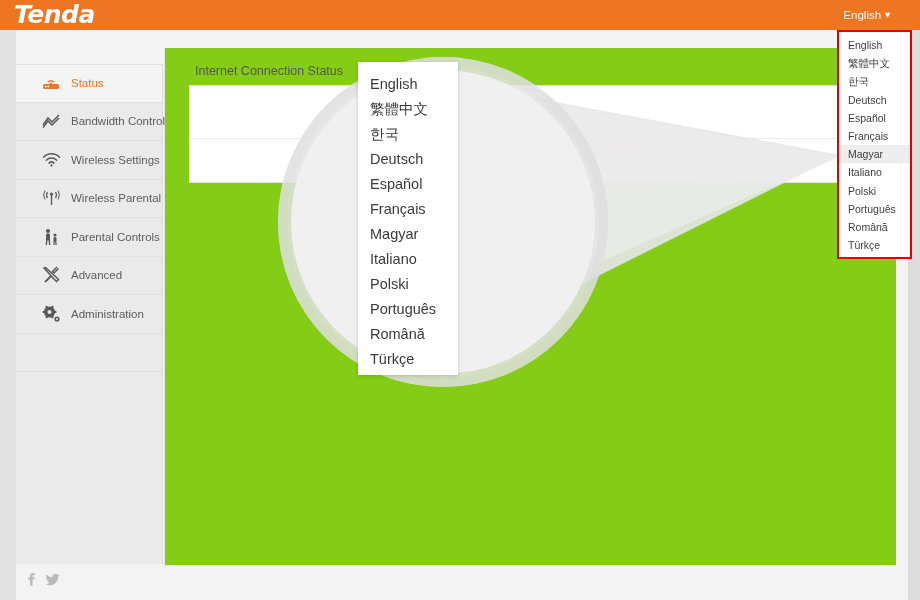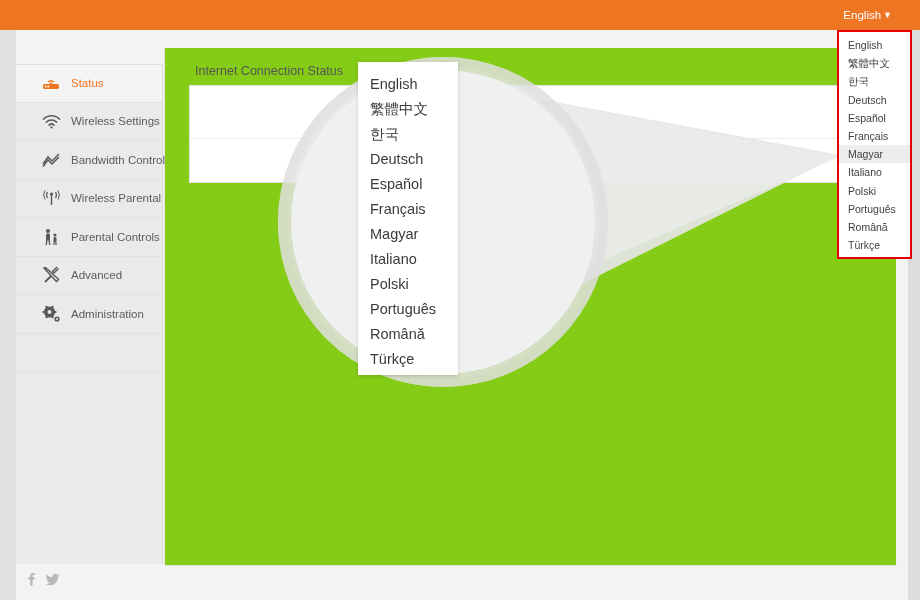--- a/index.html
+++ b/index.html
@@ -267,38 +267,38 @@
           <circle cx="4.6" cy="11.5" r="0.9" fill="#ffffff"></circle>
           <circle cx="7.2" cy="11.5" r="0.9" fill="#ffffff"></circle>
         </svg>
       </span>
       <span class="nav-label">Status</span>
     </div>
 
 
     <div class="nav-item">
       <span class="nav-ico">
+        <svg width="19" height="16" viewBox="0 0 19 16">
+          <polyline points="1,12 6,5 10,9 17,2" fill="none" stroke="#595959" stroke-width="1.5"></polyline>
+          <polyline points="1,14.5 6,8 10,12 17,5" fill="none" stroke="#595959" stroke-width="1.5"></polyline>
+        </svg>
+      </span>
+      <span class="nav-label">Bandwidth Control</span>
+    </div>
+
+    <div class="nav-item">
+      <span class="nav-ico">
         <svg width="19" height="15" viewBox="0 0 19 15">
           <path d="M1.5 5.2 a11 11 0 0 1 16 0" fill="none" stroke="#595959" stroke-width="1.5" stroke-linecap="round"></path>
           <path d="M4.3 8.2 a7.2 7.2 0 0 1 10.4 0" fill="none" stroke="#595959" stroke-width="1.5" stroke-linecap="round"></path>
           <path d="M7.1 11.1 a3.4 3.4 0 0 1 4.8 0" fill="none" stroke="#595959" stroke-width="1.5" stroke-linecap="round"></path>
           <circle cx="9.5" cy="13.4" r="1.1" fill="#595959"></circle>
         </svg>
       </span>
       <span class="nav-label">Wireless Settings</span>
-    </div>
-
-    <div class="nav-item">
-      <span class="nav-ico">
-        <svg width="19" height="16" viewBox="0 0 19 16">
-          <polyline points="1,12 6,5 10,9 17,2" fill="none" stroke="#595959" stroke-width="1.5"></polyline>
-          <polyline points="1,14.5 6,8 10,12 17,5" fill="none" stroke="#595959" stroke-width="1.5"></polyline>
-        </svg>
-      </span>
-      <span class="nav-label">Bandwidth Control</span>
     </div>
 
     <div class="nav-item">
       <span class="nav-ico">
         <svg width="19" height="17" viewBox="0 0 19 17">
           <line x1="9.5" y1="5" x2="9.5" y2="15" stroke="#595959" stroke-width="1.4"></line>
           <circle cx="9.5" cy="4" r="1.6" fill="#595959"></circle>
           <path d="M5.5 2 a5.5 5.5 0 0 0 0 6" fill="none" stroke="#595959" stroke-width="1.2"></path>
           <path d="M13.5 2 a5.5 5.5 0 0 1 0 6" fill="none" stroke="#595959" stroke-width="1.2"></path>
           <path d="M3 0.5 a8.5 8.5 0 0 0 0 9" fill="none" stroke="#595959" stroke-width="1"></path>
@@ -386,20 +386,21 @@
     <div class="zoom-item">Français</div>
     <div class="zoom-item">Magyar</div>
     <div class="zoom-item">Italiano</div>
     <div class="zoom-item">Polski</div>
     <div class="zoom-item">Português</div>
     <div class="zoom-item">Română</div>
     <div class="zoom-item">Türkçe</div>
   </div>
 
   <div class="header">
+    <div class="brand">Tenda</div>
     <div class="lang-trigger">
       <span>English</span><span class="caret">▼</span>
     </div>
   </div>
 
   <div class="lang-menu">
     <div class="lang-item">English</div>
     <div class="lang-item">繁體中文</div>
     <div class="lang-item">한국</div>
     <div class="lang-item">Deutsch</div>

